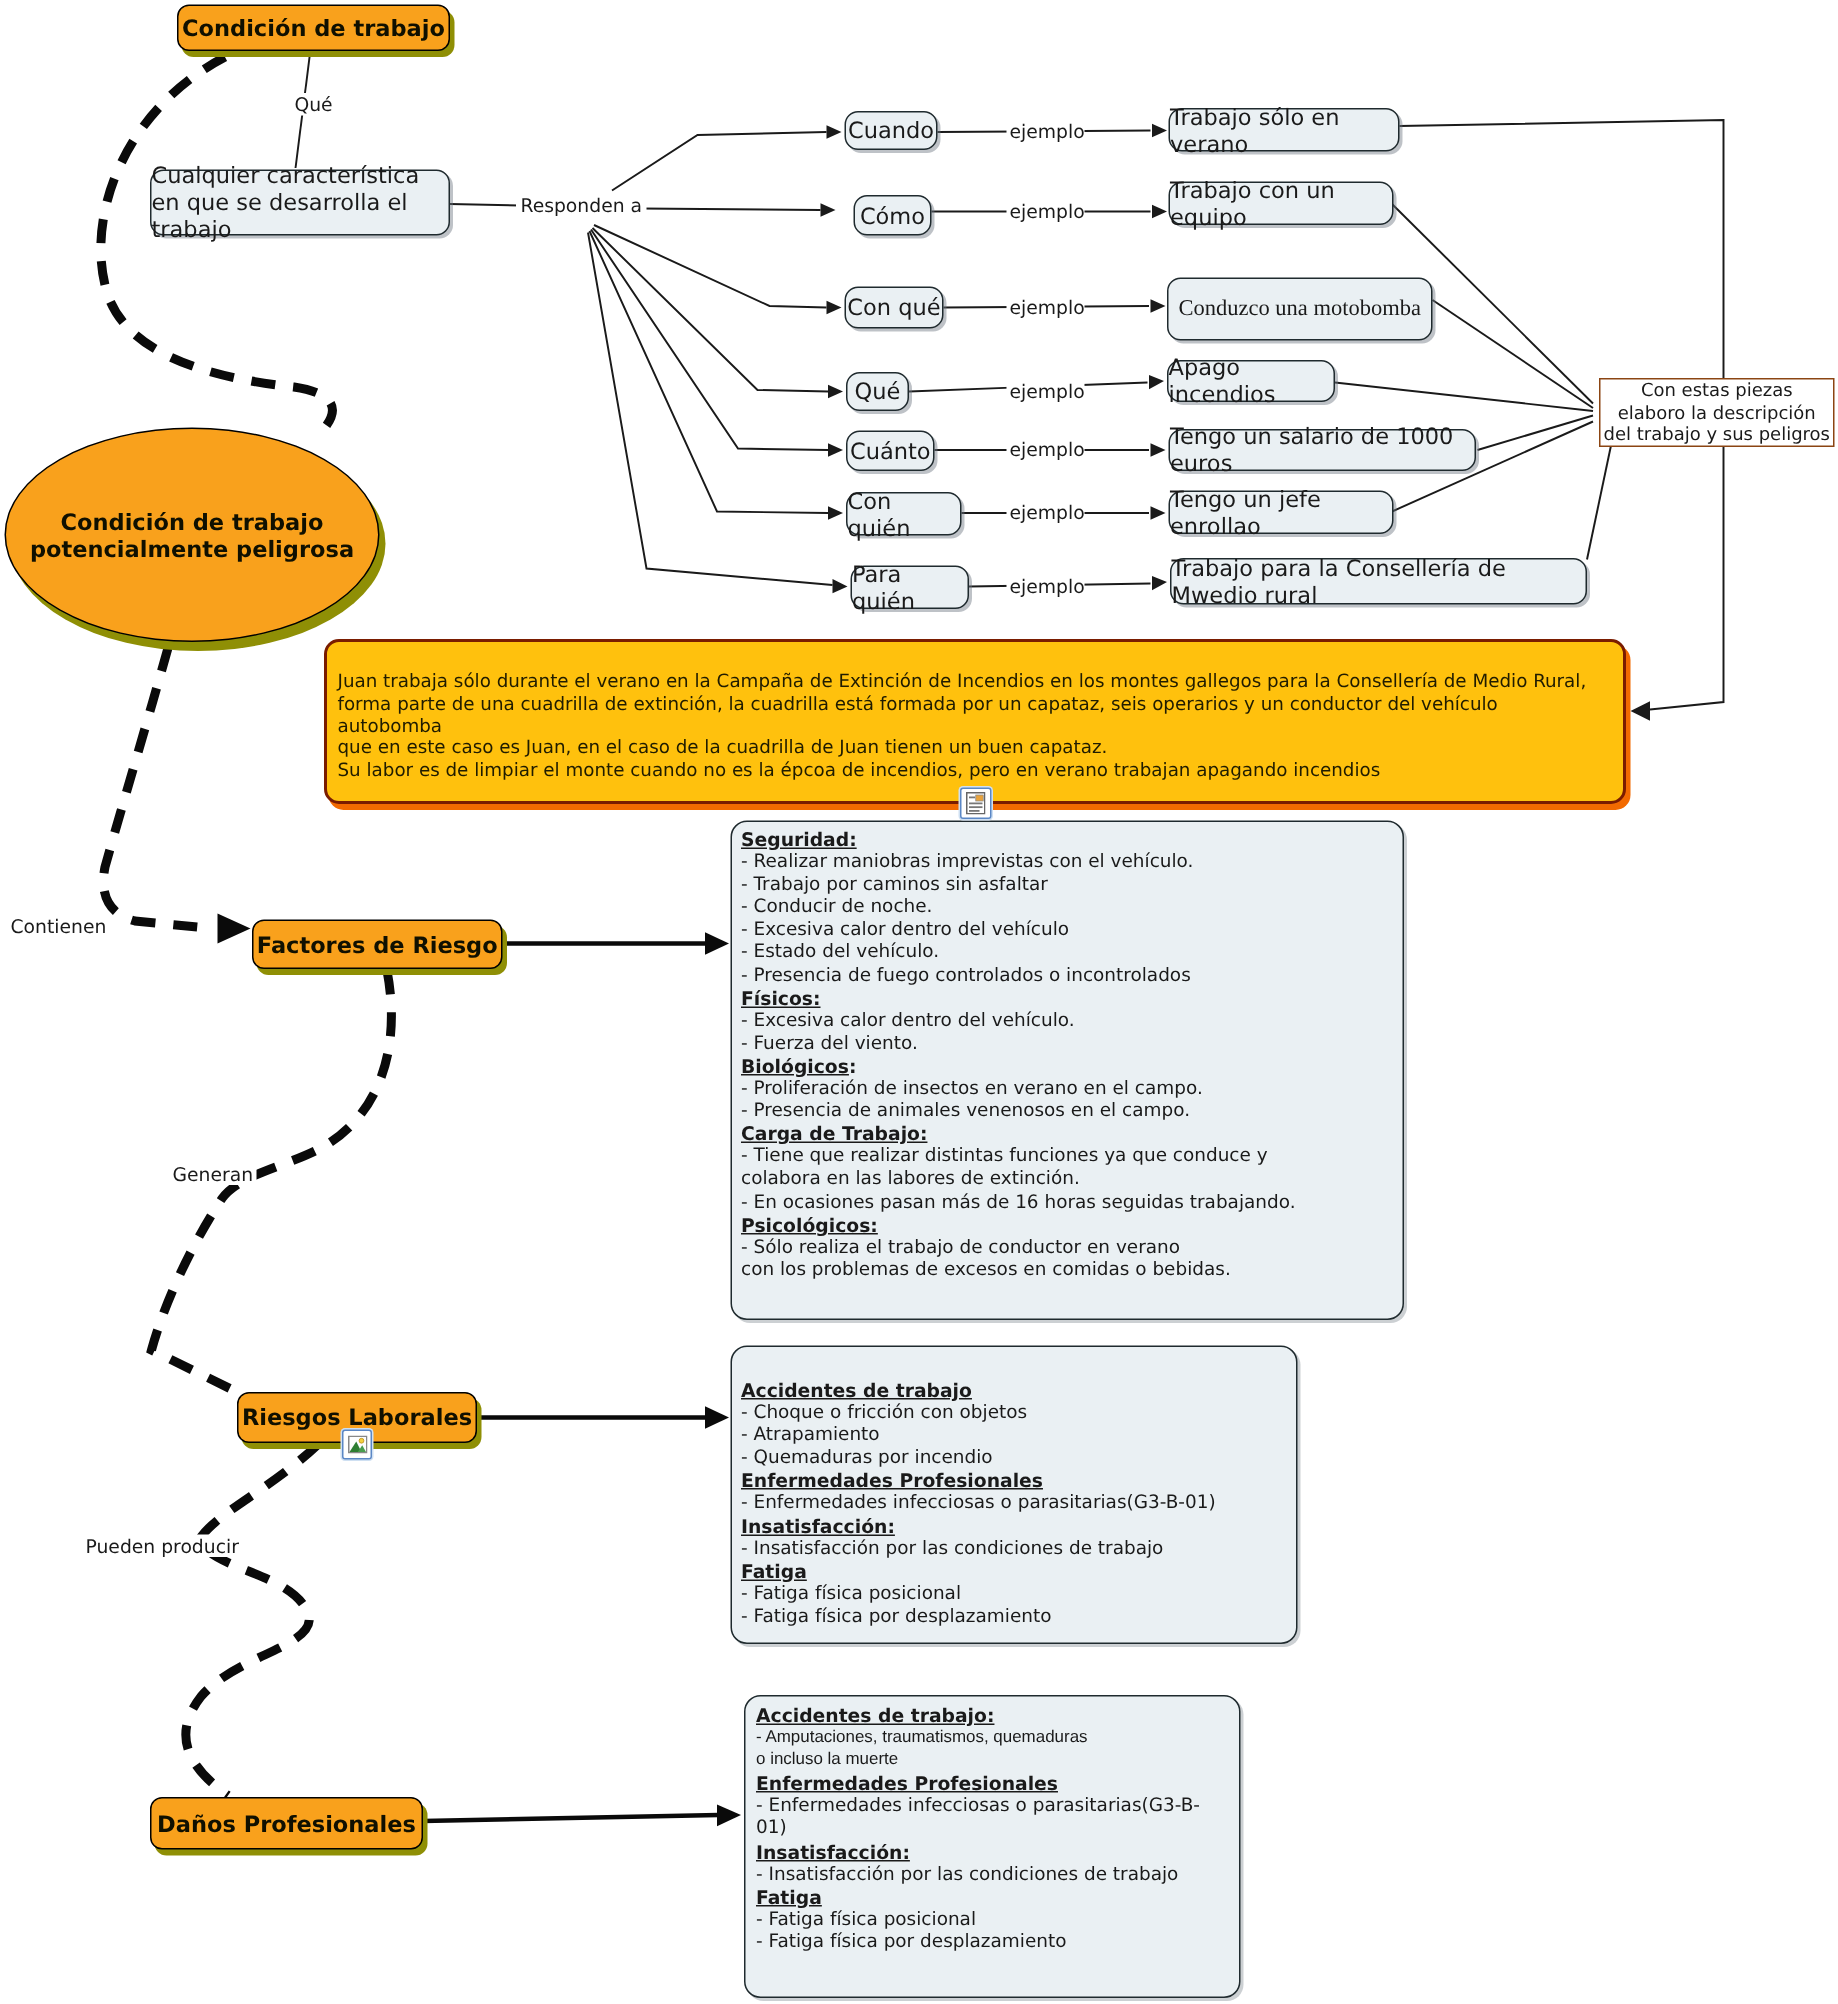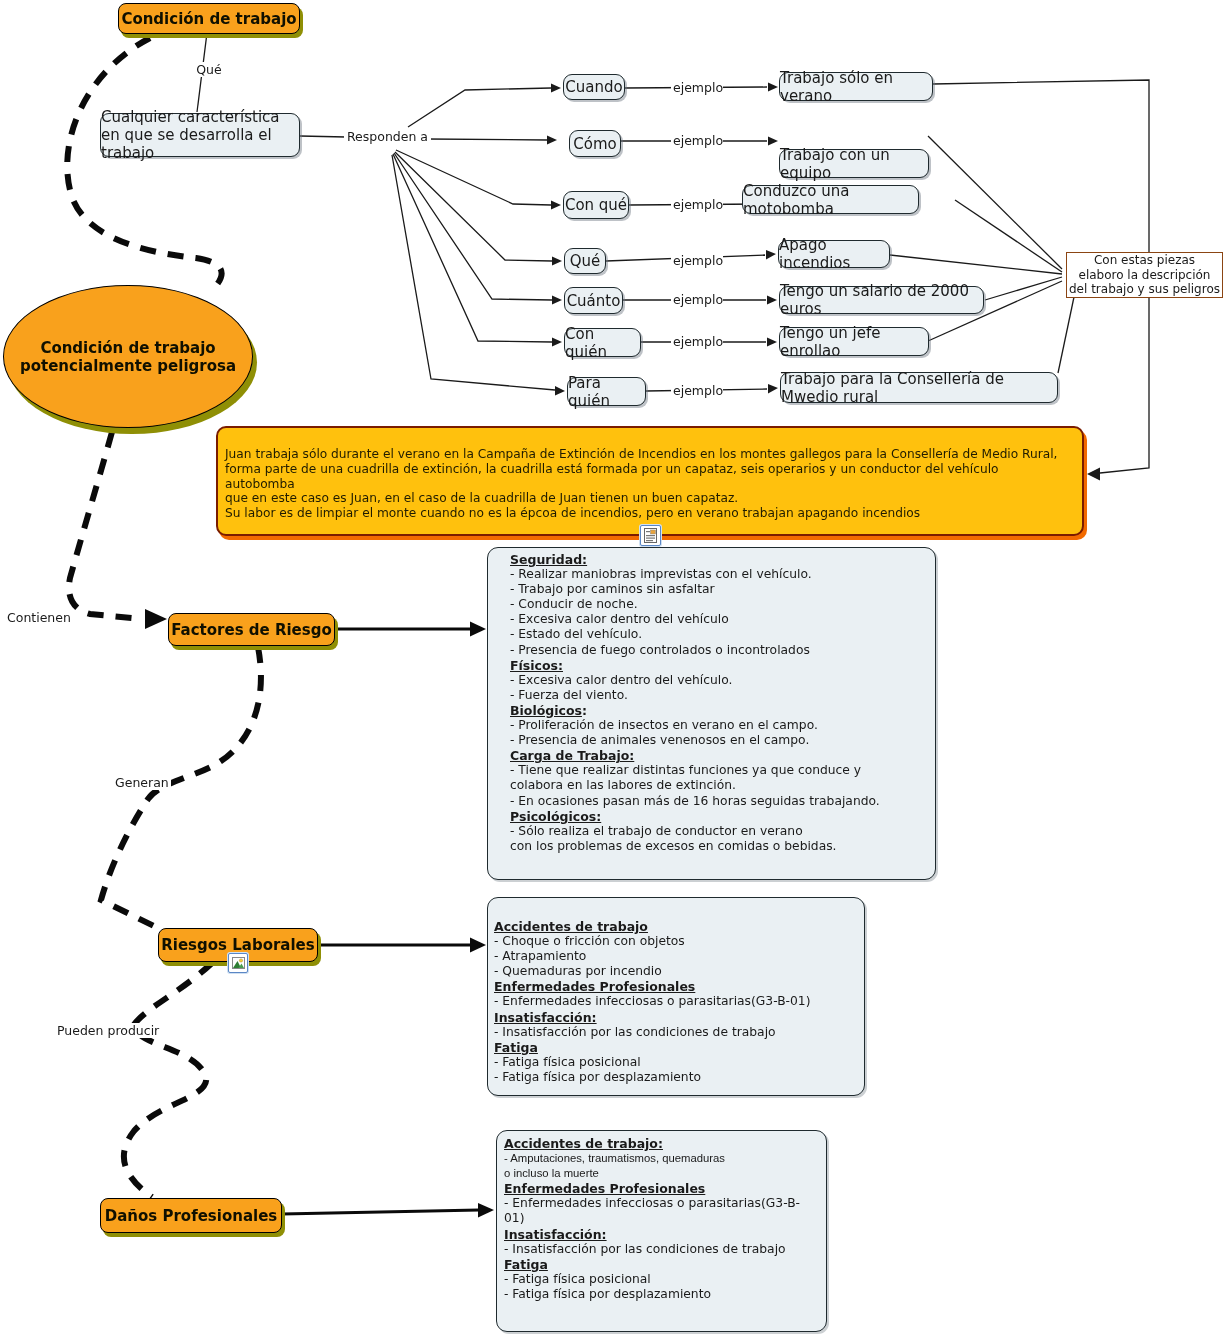--- a/index.html
+++ b/index.html
@@ -14,21 +14,21 @@
   
   .obox{background:#F9A11C;border:1.5px solid #000;border-radius:8px;
         display:flex;align-items:center;justify-content:center;text-align:center;
         font-weight:bold;font-size:15px;color:#101000;
         box-shadow:3px 4px 0 #8f8f05;}
   
   .lbl{position:absolute;z-index:2;background:#fff;font-size:12.5px;color:#1a1a1a;
        padding:0 2px;text-align:center;white-space:nowrap;}
   
   .panel{background:#EAF0F3;border:1.2px solid #1f2a2e;border-radius:11px;
-         padding:4px 22px;font-size:12.3px;line-height:15.1px;
+         padding:4px 6px;font-size:12.3px;line-height:15.1px;
          box-shadow:2px 2px 0 rgba(110,120,130,.35);}
   .sec-h{font-weight:bold;font-size:12.5px;}
   .sec-u{text-decoration:underline;}
   .sec-i{}
   .sec-i.small{font-family:"Liberation Sans",sans-serif;font-size:11.3px;}
   #ellipse{background:#F9A11C;border:1.5px solid #000;border-radius:50%;
            display:flex;align-items:center;justify-content:center;text-align:center;
            font-weight:bold;font-size:15px;color:#101000;white-space:pre-line;
            box-shadow:4px 6px 0 #8f8f05;}
   #pieces-box{background:#fff;border:1.5px solid #8B4513;display:flex;align-items:center;
@@ -133,24 +133,24 @@
 
   <div class="lbl" style="left:671px;top:80px;width:48px;">ejemplo</div>
   <div class="lbl" style="left:671px;top:133px;width:48px;">ejemplo</div>
   <div class="lbl" style="left:671px;top:197px;width:48px;">ejemplo</div>
   <div class="lbl" style="left:671px;top:253px;width:48px;">ejemplo</div>
   <div class="lbl" style="left:671px;top:292px;width:48px;">ejemplo</div>
   <div class="lbl" style="left:671px;top:334px;width:48px;">ejemplo</div>
   <div class="lbl" style="left:671px;top:383px;width:48px;">ejemplo</div>
 
   <div class="node cbox" style="left:779px;top:72px;width:154px;height:29px;">Trabajo sólo en verano</div>
-  <div class="node cbox" style="left:779px;top:121px;width:150px;height:29px;margin-top:28px;">Trabajo con un equipo</div>
-  <div class="node cbox" style="left:742px;top:185px;width:177px;height:29px;">Conduzco una motobomba</div>
+  <div class="node cbox" style="left:779px;top:121px;width:150px;height:29px;">Trabajo con un equipo</div>
+  <div class="node cbox" style="left:778px;top:185px;width:177px;height:42px;font-family:Liberation Serif, serif;">Conduzco una motobomba</div>
   <div class="node cbox" style="left:778px;top:240px;width:112px;height:28px;">Apago incendios</div>
-  <div class="node cbox" style="left:779px;top:286px;width:205px;height:28px;">Tengo un salario de 2000 euros</div>
+  <div class="node cbox" style="left:779px;top:286px;width:205px;height:28px;">Tengo un salario de 1000 euros</div>
   <div class="node cbox" style="left:779px;top:327px;width:150px;height:29px;">Tengo un jefe enrollao</div>
   <div class="node cbox" style="left:780px;top:372px;width:278px;height:31px;">Trabajo para la Consellería de Mwedio rural</div>
 
   <div class="node" id="pieces-box" style="left:1066px;top:252px;width:157px;height:46px;">Con estas piezas
 elaboro la descripción
 del trabajo y sus peligros</div>
 
   <div class="node" id="desc-box" style="left:216px;top:426px;width:868px;height:110px;">Juan trabaja sólo durante el verano en la Campaña de Extinción de Incendios en los montes gallegos para la Consellería de Medio Rural,
 forma parte de una cuadrilla de extinción, la cuadrilla está formada por un capataz, seis operarios y un conductor del vehículo autobomba
 que en este caso es Juan, en el caso de la cuadrilla de Juan tienen un buen capataz.

